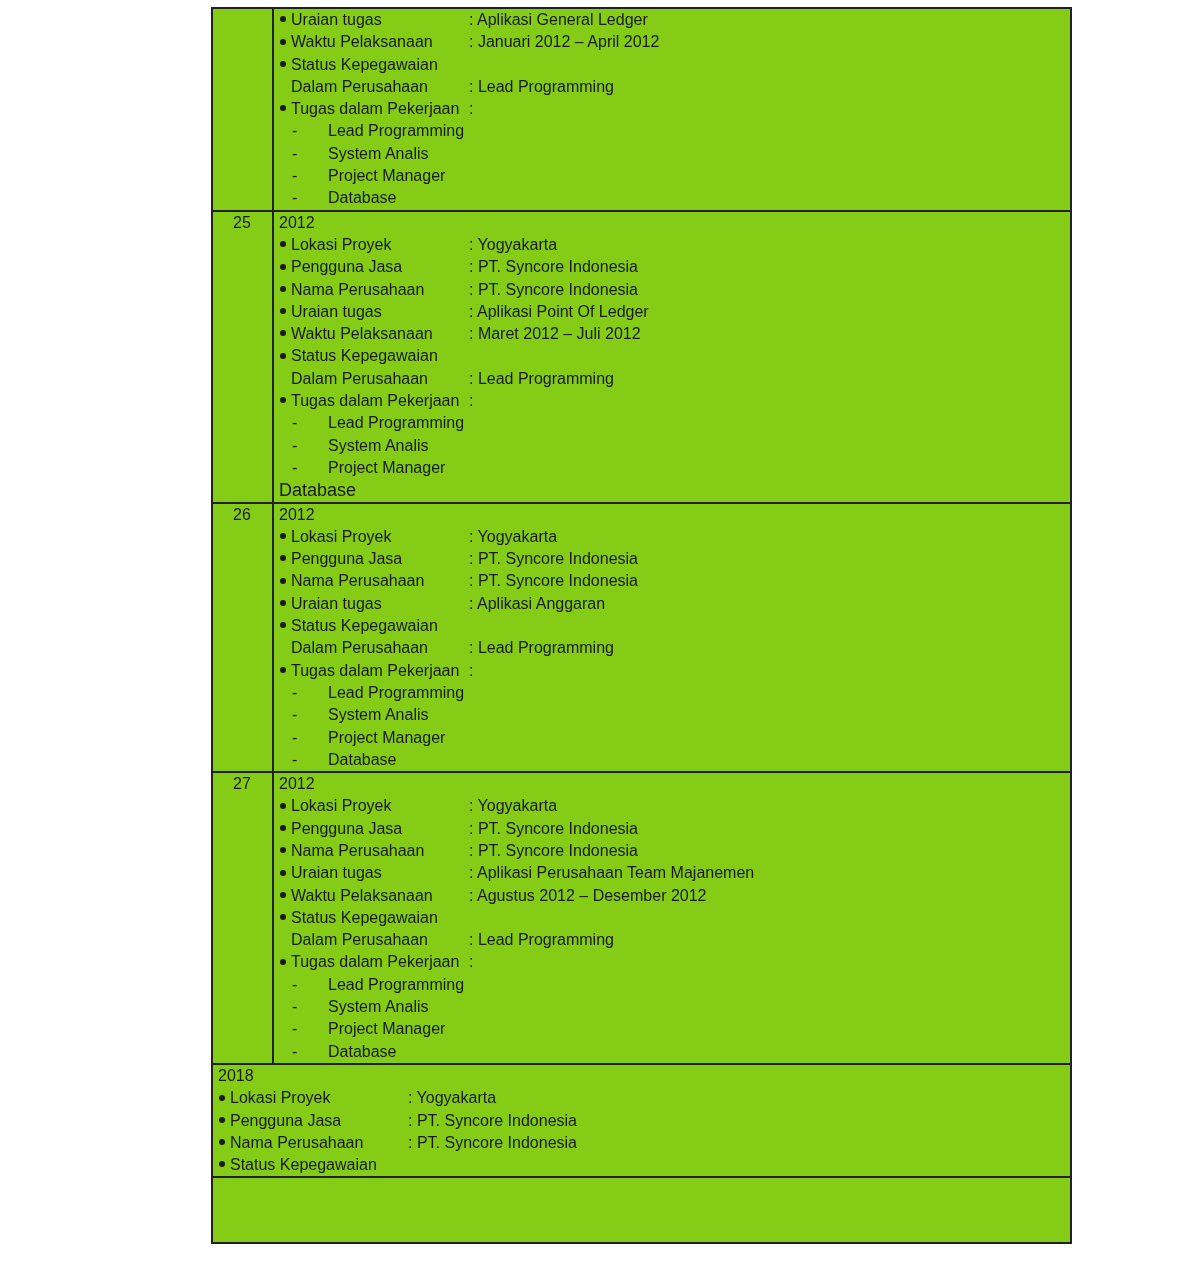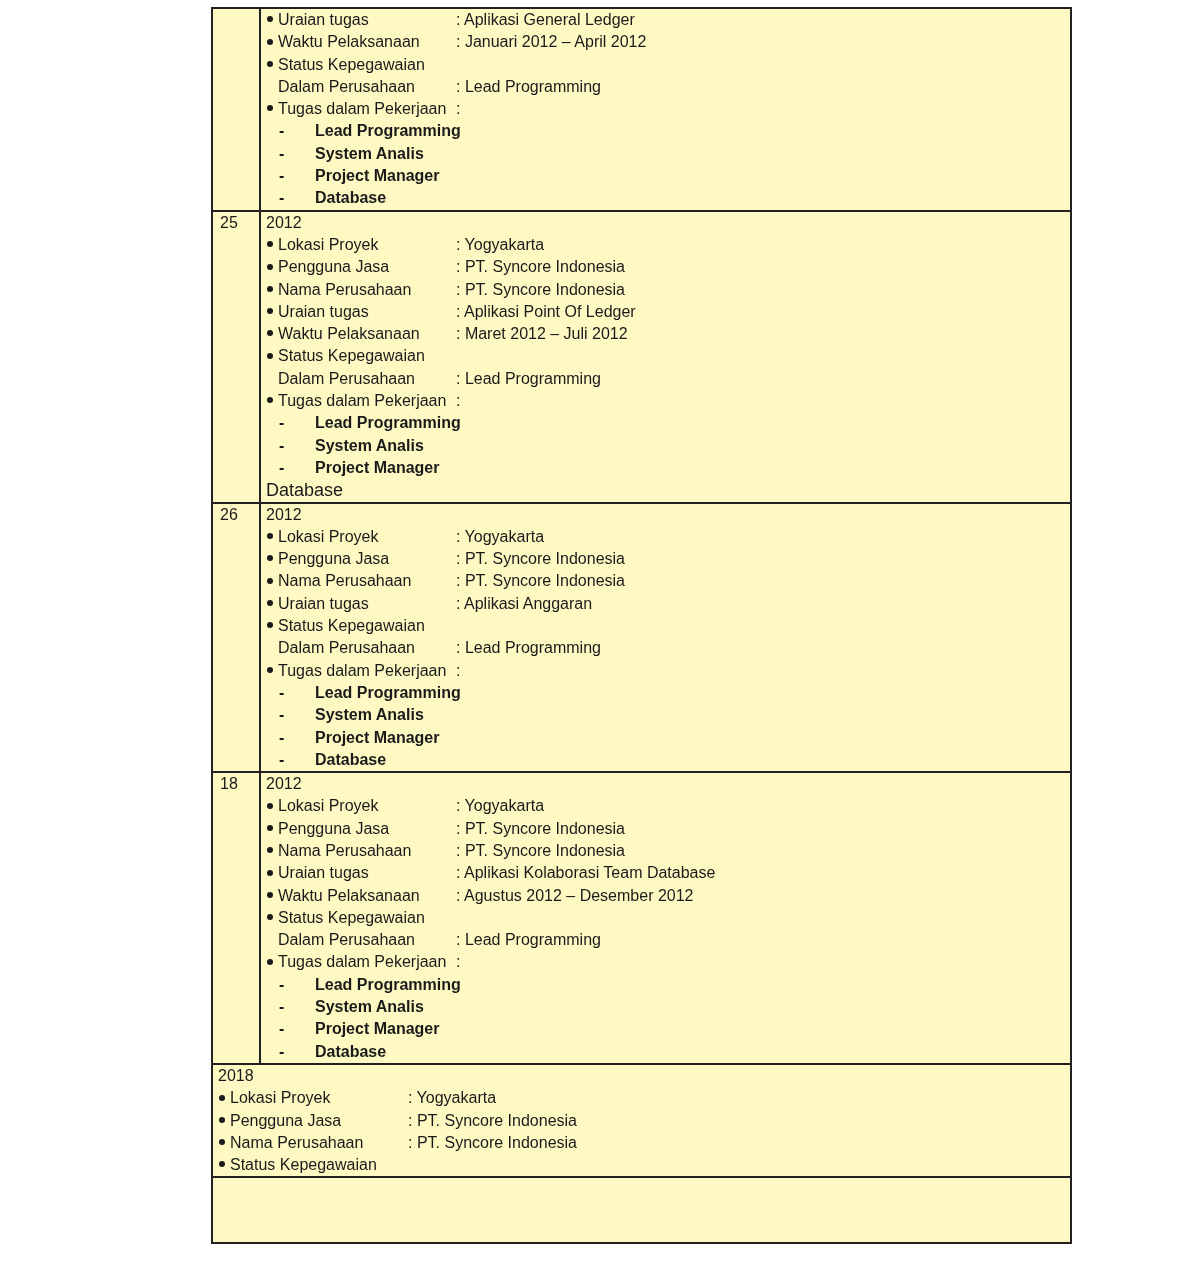--- a/index.html
+++ b/index.html
@@ -16,35 +16,35 @@
     overflow: hidden;
   }
   .table {
     position: absolute;
     left: 211px;
     top: 7px;
     width: 861px;
     height: 1237px;
     box-sizing: border-box;
     border: 2px solid #212121;
-    background: #fef9c3;
+    background: #84cc16;
     overflow: hidden;
   }
   .row {
     display: flex;
     border-bottom: 2px solid #212121;
   }
   .num {
     flex: none;
     width: 39px;
     box-sizing: content-box;
     border-right: 2px solid #212121;
     font-size: 16px;
     line-height: 22.3px;
-    padding-left: 7px;
+    padding-left: 20px;
   }
   .content {
     flex: 1;
     min-width: 0;
     padding-left: 5px;
     overflow: hidden;
   }
   .line {
     font-size: 16px;
     line-height: 22.3px;
@@ -58,21 +58,21 @@
   .bullet {
     display: inline-block;
     width: 6px;
     height: 6px;
     border-radius: 50%;
     background: #1a1a1a;
     margin: 0 5px 3px 1px;
     vertical-align: middle;
   }
   .bullet.hide { visibility: hidden; }
-  .sub { padding-left: 13px; font-weight: bold; }
+  .sub { padding-left: 13px; }
   .dash {
     display: inline-block;
     width: 36px;
   }
   .big {
     font-size: 18px;
     line-height: 22.3px;
   }
 </style>
 </head>
@@ -123,27 +123,27 @@
           <div class="line"><span class="lw"><span class="bullet"></span><span>Status Kepegawaian</span></span></div>
           <div class="line"><span class="lw"><span class="bullet hide"></span><span>Dalam Perusahaan</span></span><span class="val">: Lead Programming</span></div>
           <div class="line"><span class="lw"><span class="bullet"></span><span>Tugas dalam Pekerjaan</span></span><span class="val">:</span></div>
           <div class="line sub"><span class="dash">-</span><span>Lead Programming</span></div>
           <div class="line sub"><span class="dash">-</span><span>System Analis</span></div>
           <div class="line sub"><span class="dash">-</span><span>Project Manager</span></div>
           <div class="line sub"><span class="dash">-</span><span>Database</span></div>
         </div>
       </div>
       <div class="row">
-        <div class="num"><span>18</span></div>
+        <div class="num"><span>27</span></div>
         <div class="content">
           <div class="line year">2012</div>
           <div class="line"><span class="lw"><span class="bullet"></span><span>Lokasi Proyek</span></span><span class="val">: Yogyakarta</span></div>
           <div class="line"><span class="lw"><span class="bullet"></span><span>Pengguna Jasa</span></span><span class="val">: PT. Syncore Indonesia</span></div>
           <div class="line"><span class="lw"><span class="bullet"></span><span>Nama Perusahaan</span></span><span class="val">: PT. Syncore Indonesia</span></div>
-          <div class="line"><span class="lw"><span class="bullet"></span><span>Uraian tugas</span></span><span class="val">: Aplikasi Kolaborasi Team Database</span></div>
+          <div class="line"><span class="lw"><span class="bullet"></span><span>Uraian tugas</span></span><span class="val">: Aplikasi Perusahaan Team Majanemen</span></div>
           <div class="line"><span class="lw"><span class="bullet"></span><span>Waktu Pelaksanaan</span></span><span class="val">: Agustus 2012 – Desember 2012</span></div>
           <div class="line"><span class="lw"><span class="bullet"></span><span>Status Kepegawaian</span></span></div>
           <div class="line"><span class="lw"><span class="bullet hide"></span><span>Dalam Perusahaan</span></span><span class="val">: Lead Programming</span></div>
           <div class="line"><span class="lw"><span class="bullet"></span><span>Tugas dalam Pekerjaan</span></span><span class="val">:</span></div>
           <div class="line sub"><span class="dash">-</span><span>Lead Programming</span></div>
           <div class="line sub"><span class="dash">-</span><span>System Analis</span></div>
           <div class="line sub"><span class="dash">-</span><span>Project Manager</span></div>
           <div class="line sub"><span class="dash">-</span><span>Database</span></div>
         </div>
       </div>

